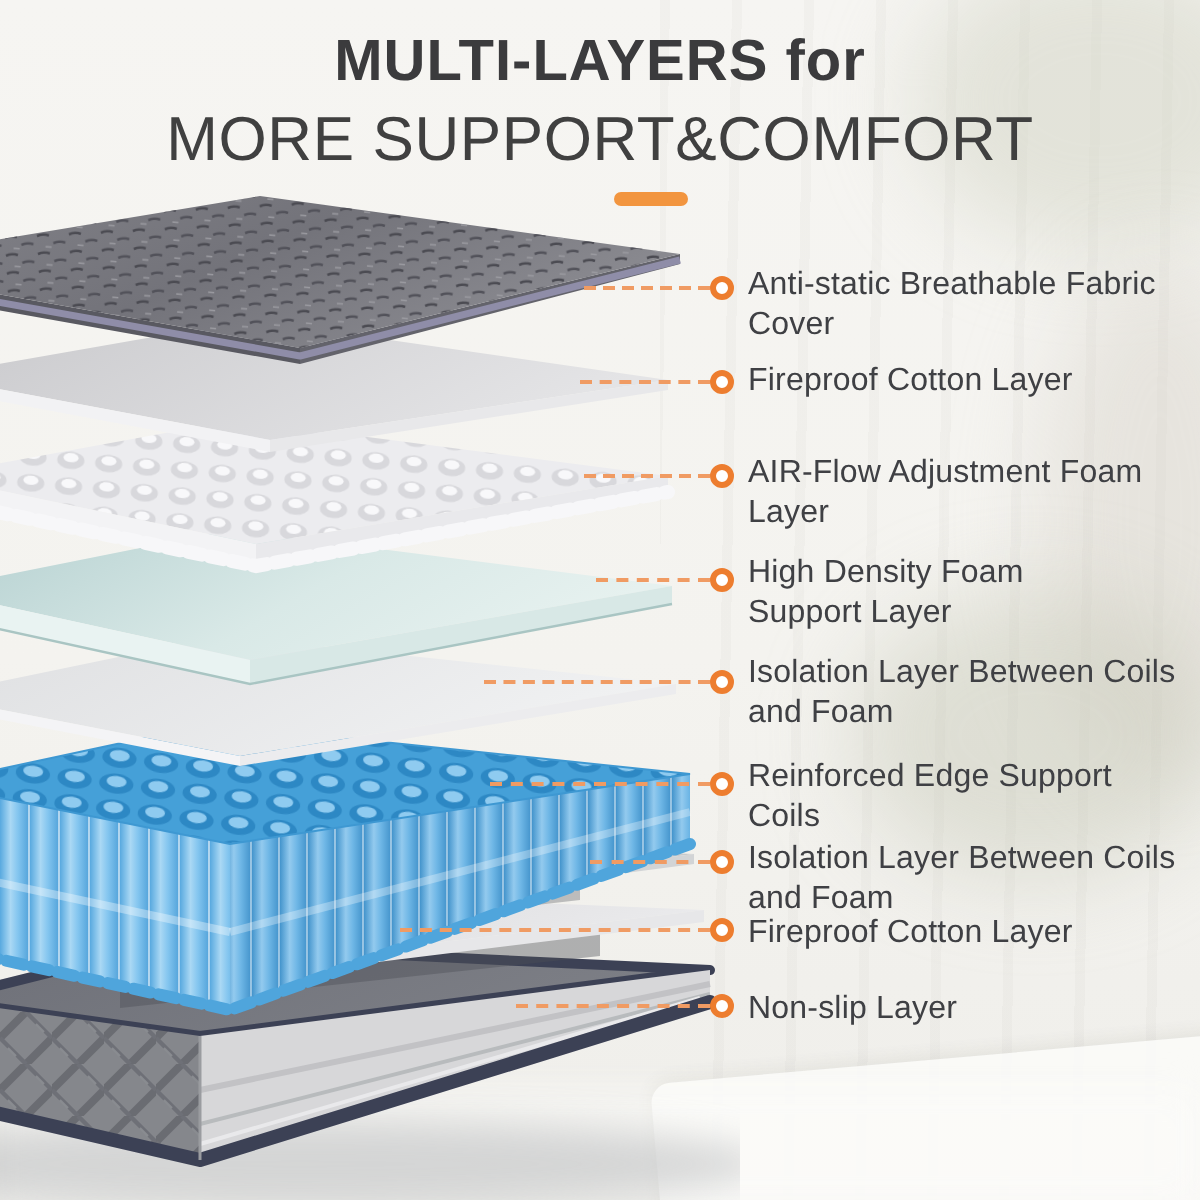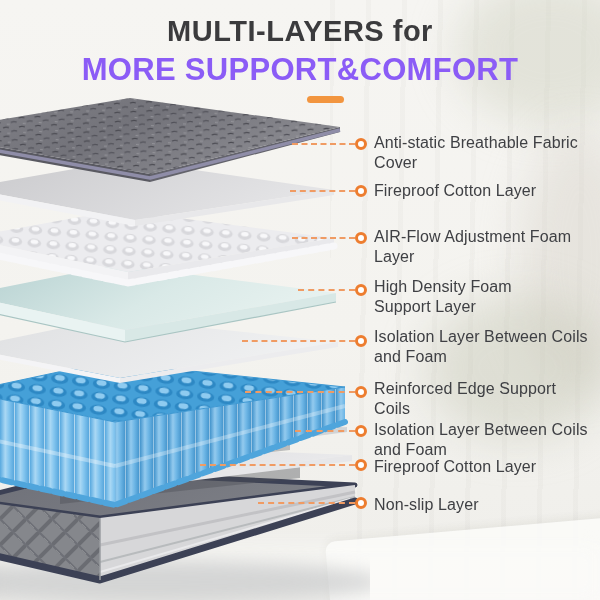--- a/index.html
+++ b/index.html
@@ -16,21 +16,21 @@
   .blob1{left:455px;top:-25px;width:190px;height:150px;background:rgba(203,206,188,0.45);}
   .blob2{left:520px;top:130px;width:120px;height:260px;background:rgba(210,206,196,0.40);}
   .blob3{left:425px;top:295px;width:185px;height:145px;background:rgba(193,195,176,0.42);}
   .sill{position:absolute;left:330px;top:528px;width:320px;height:130px;background:#fcfcfa;
     border-radius:10px;transform:rotate(-5deg);box-shadow:0 -2px 8px rgba(150,150,140,0.18);opacity:.85;}
   .floorglow{position:absolute;left:0;top:545px;width:100%;height:55px;background:rgba(252,252,249,0.55);filter:blur(9px);}
 
   
   .title{position:absolute;top:12px;left:0;width:600px;text-align:center;z-index:3;}
   .t1{font-size:29px;line-height:38px;font-weight:800;color:#3b3b3d;letter-spacing:.5px;}
-  .t2{font-size:31px;line-height:40px;font-weight:700;color:#8b5cf6;letter-spacing:.3px;}
+  .t2{font-size:31px;line-height:40px;font-weight:400;color:#404040;letter-spacing:.3px;}
   .dash{width:37px;height:7px;border-radius:4px;background:#f2953f;margin:6px auto 0;transform:translateX(25px);}
 
   
   #mattress{position:absolute;left:0;top:90px;z-index:1;}
 
   
   .leader{position:absolute;height:0;border-top:2px dashed #f09b63;z-index:2;}
   .bullet{position:absolute;width:6px;height:6px;border:3px solid #ed7d2f;border-radius:50%;
           background:#fff;z-index:2;}
   .label{position:absolute;left:374px;width:235px;font-size:16px;line-height:20px;color:#3f4044;

